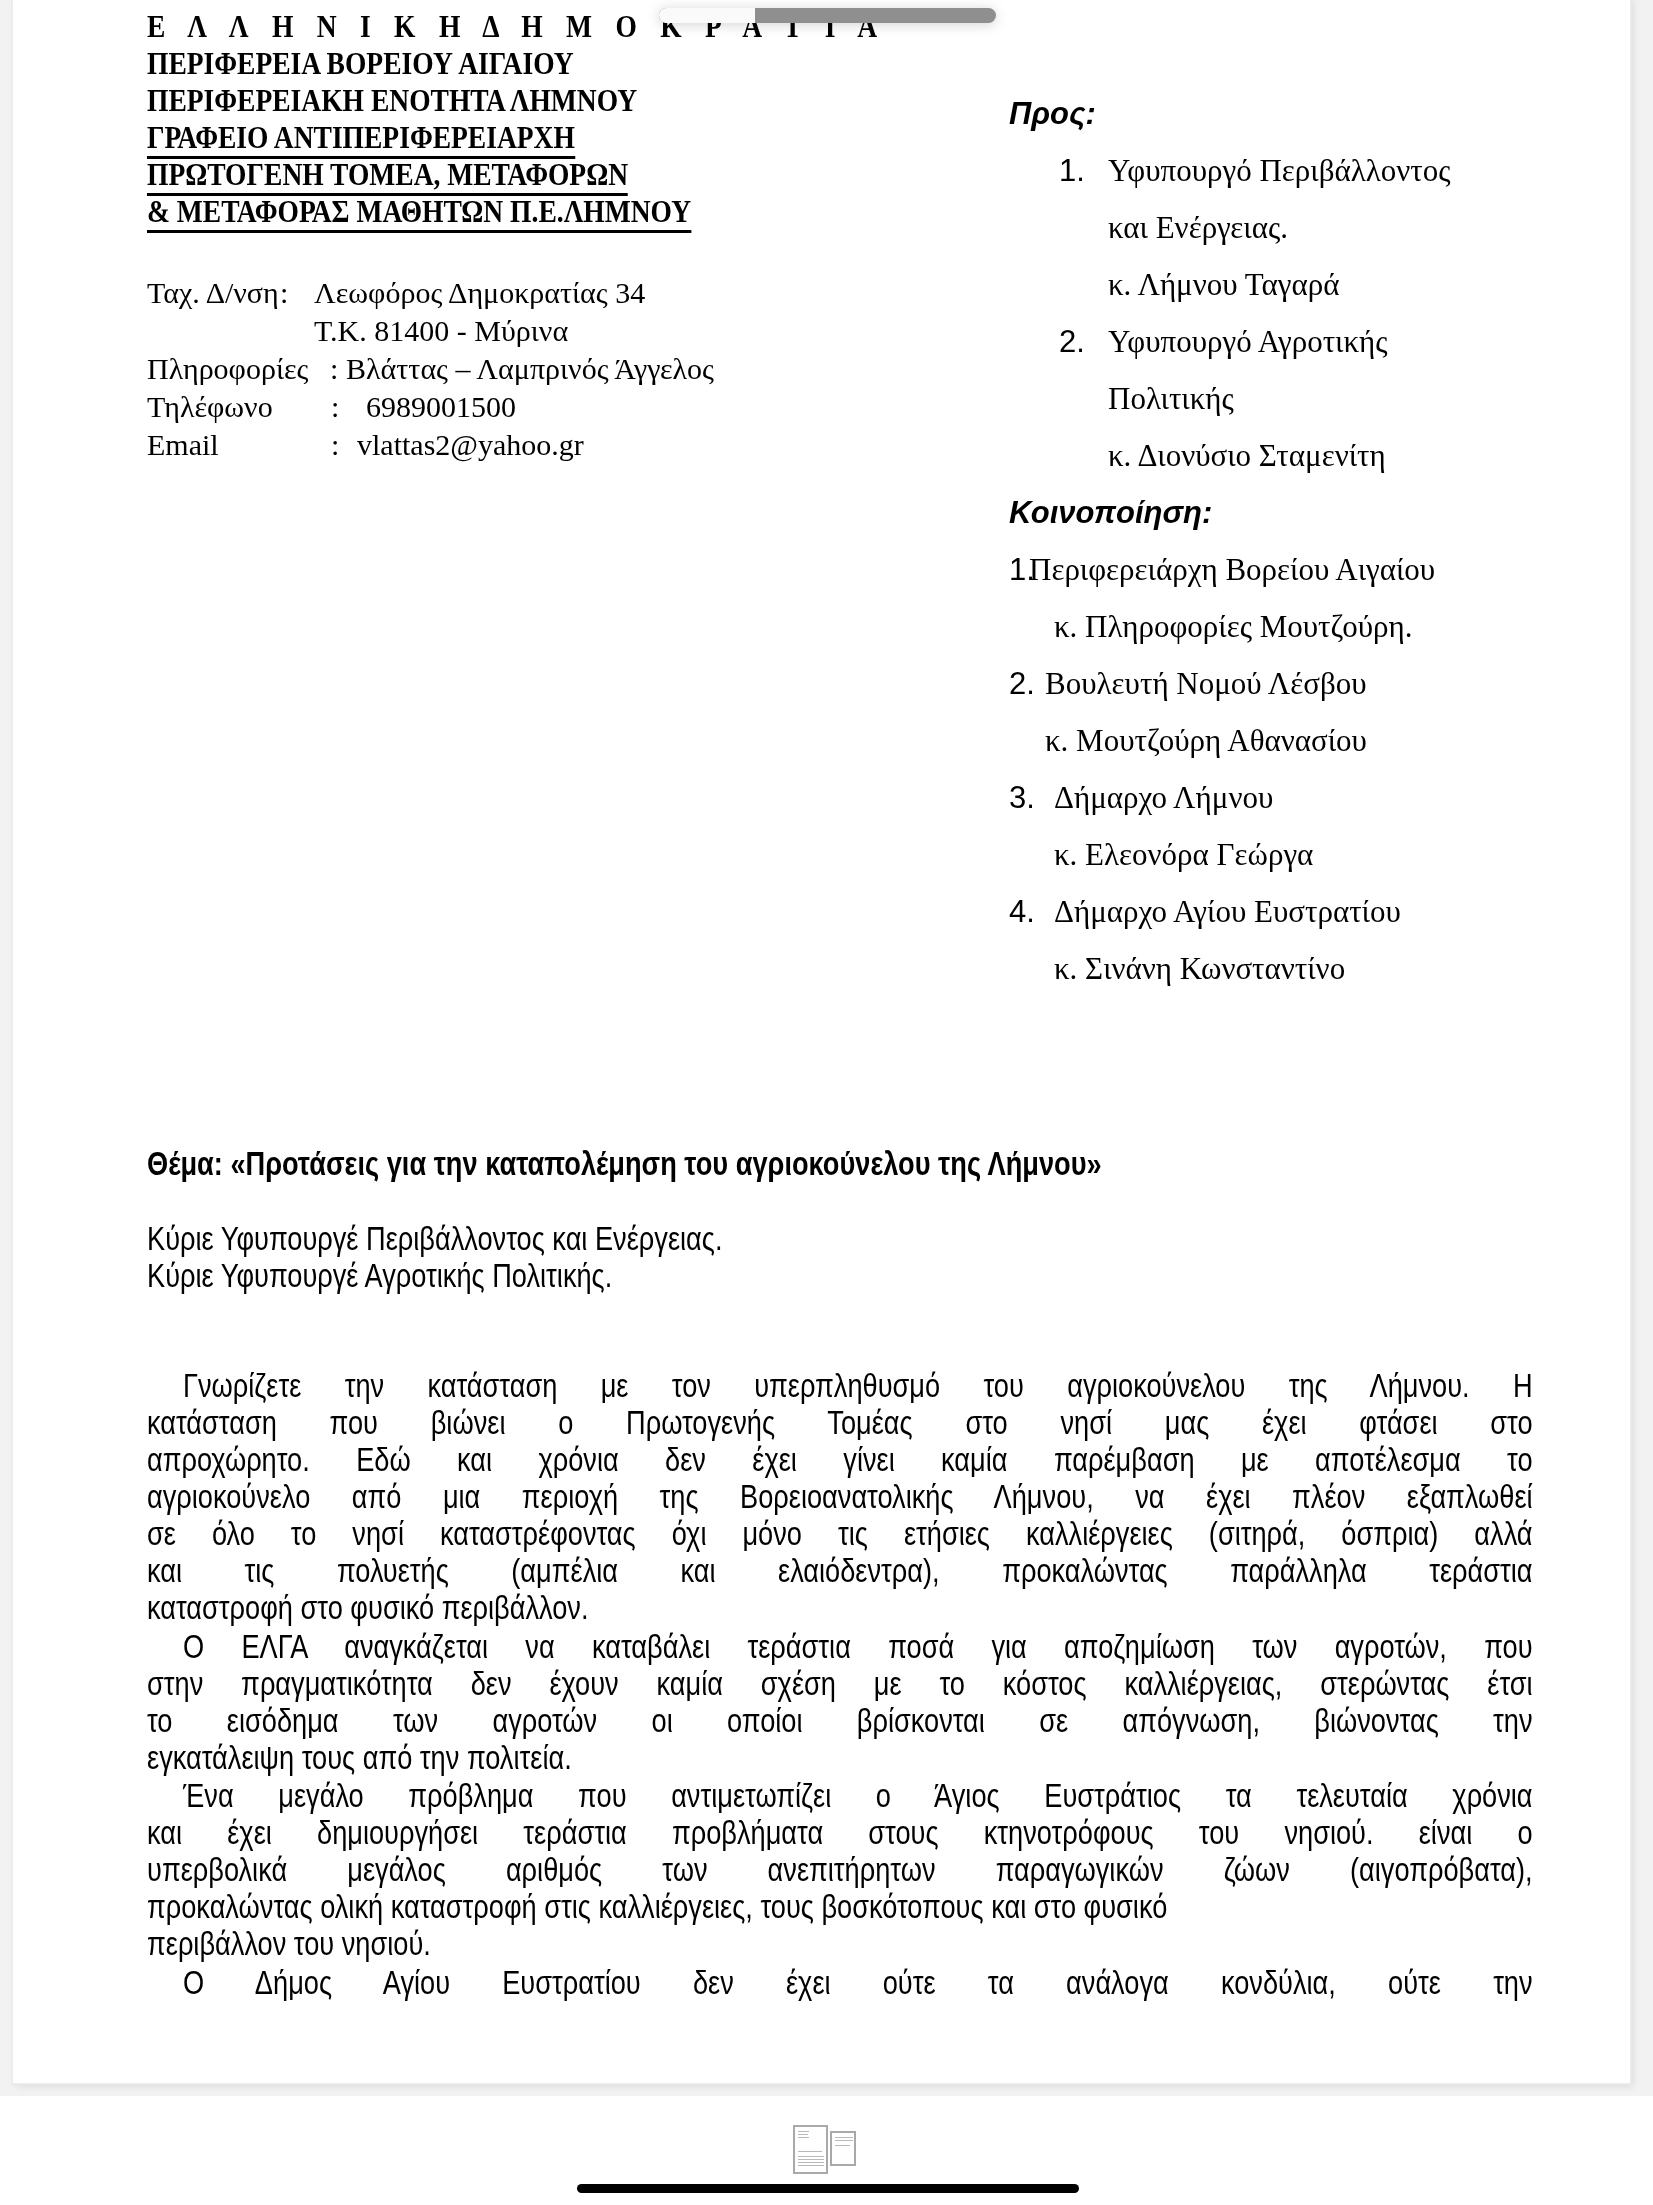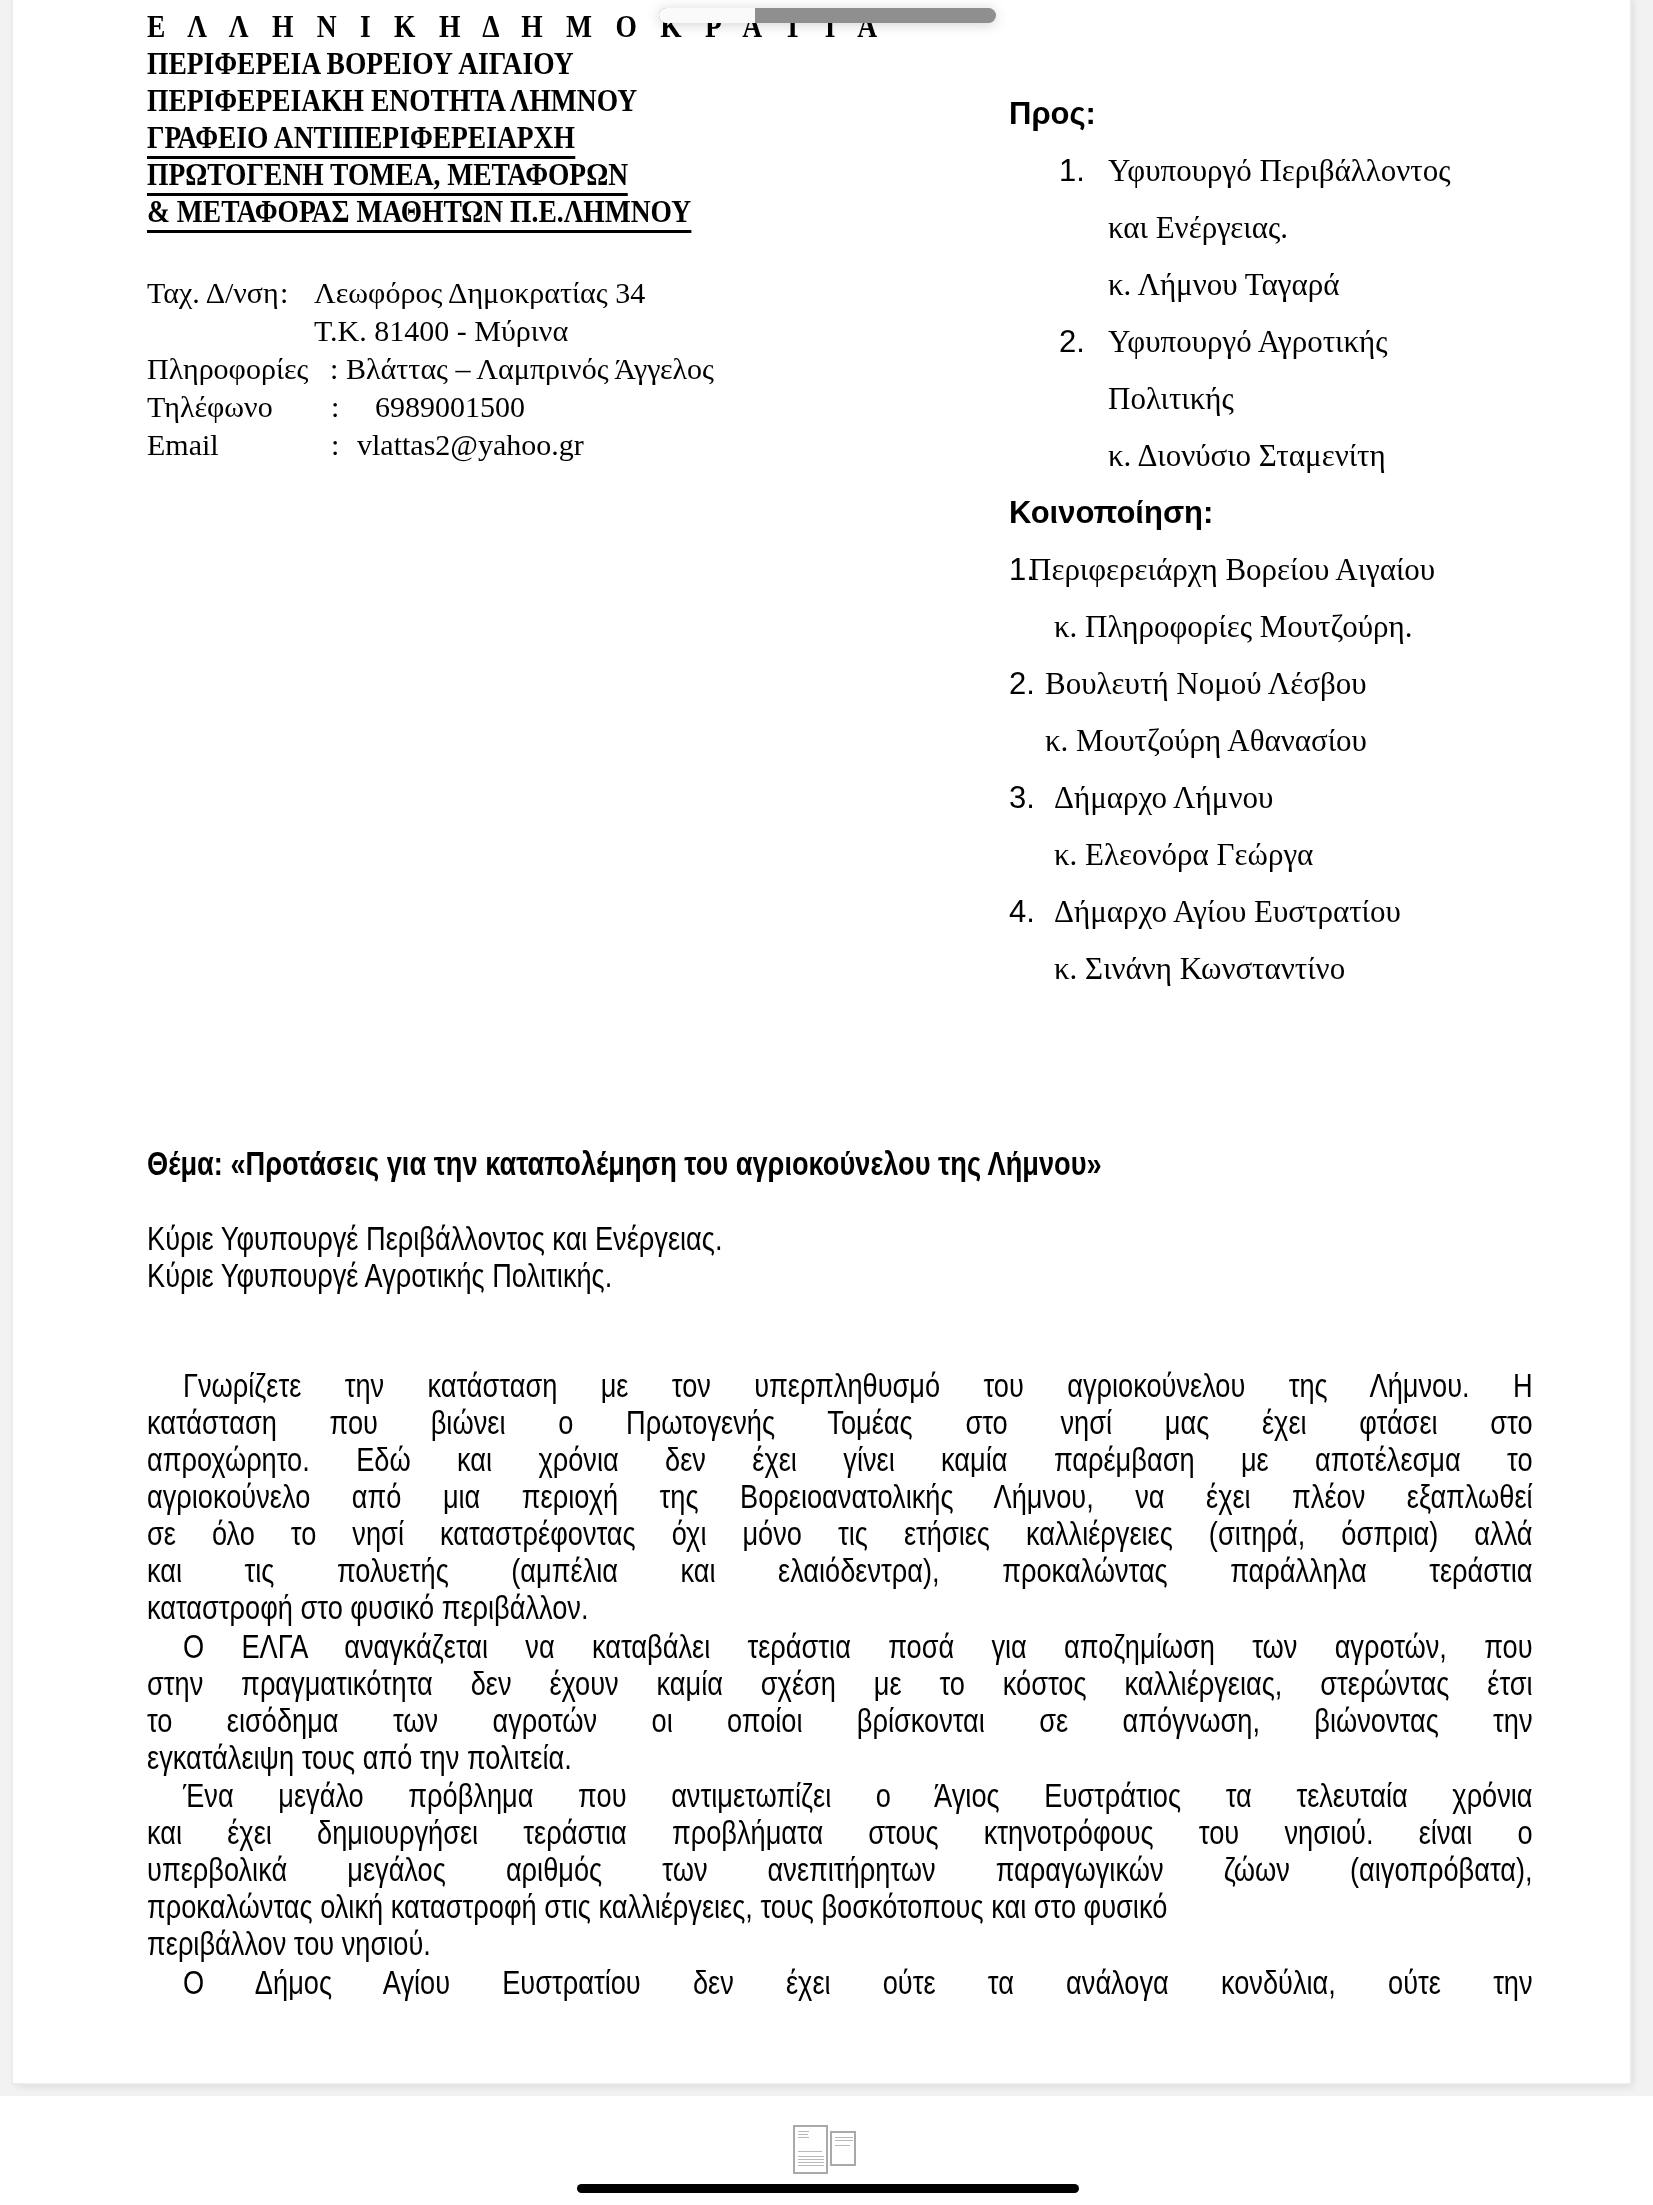--- a/index.html
+++ b/index.html
@@ -25,21 +25,21 @@
   .hdr-line.ul span { border-bottom:3.2px solid #000; padding-bottom:0.8px; }
 
   .contact { position:absolute; left:134px; top:277px; font-family:"Liberation Serif", serif; font-size:30px; line-height:38px; }
   .contact-row { position:relative; height:38px; white-space:nowrap; }
   .contact-row .lbl { position:absolute; left:0;text-align:right; }
   .contact-row .sep { position:absolute; }
   .contact-row .val { position:absolute; }
 
   
   .recip { position:absolute; left:996px; top:88px; font-size:31px; line-height:57px; }
-  .recip .ttl { font-weight:bold; height:57px; }
+  .recip .ttl { font-weight:bold; height:57px;font-style:italic; }
   .recip .row { height:57px; white-space:nowrap; position:relative; }
   .recip .num { position:absolute; }
   .recip .txt { position:absolute;font-family:Liberation Serif, serif; }
 
   
   .body { position:absolute; left:134px; top:1146px; width:1386px; }
   .cond { transform:scaleX(0.80); transform-origin:left center; white-space:nowrap; }
   .subject { font-weight:bold; font-size:34px; line-height:40px; width:1731px; transform:scaleX(0.80); transform-origin:left top; }
   .salute { position:absolute; left:0; font-size:34px; line-height:37px; }
   .para { position:absolute; left:0; width:1732px; transform:scaleX(0.80); transform-origin:left top; font-size:34px; line-height:37px; }
@@ -81,21 +81,21 @@
       <span class="val" style="left:167px">Τ.Κ.   81400 - Μύρινα</span>
     </div>
     <div class="contact-row">
       <span class="lbl">Πληροφορίες</span>
       <span class="sep" style="left:183px">:</span>
       <span class="val" style="left:199px">Βλάττας – Λαμπρινός Άγγελος</span>
     </div>
     <div class="contact-row">
       <span class="lbl">Τηλέφωνο</span>
       <span class="sep" style="left:184px">:</span>
-      <span class="val" style="left:228px">6989001500</span>
+      <span class="val" style="left:219px">6989001500</span>
     </div>
     <div class="contact-row">
       <span class="lbl">Email</span>
       <span class="sep" style="left:184px">:</span>
       <span class="val" style="left:210px">vlattas2@yahoo.gr</span>
     </div>
   </div>
 
   <div class="recip">
     <div class="ttl">Προς:</div>

